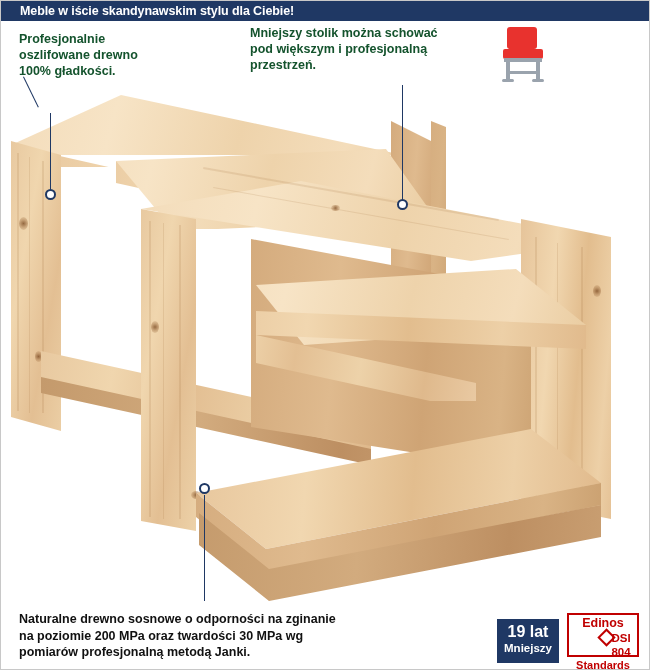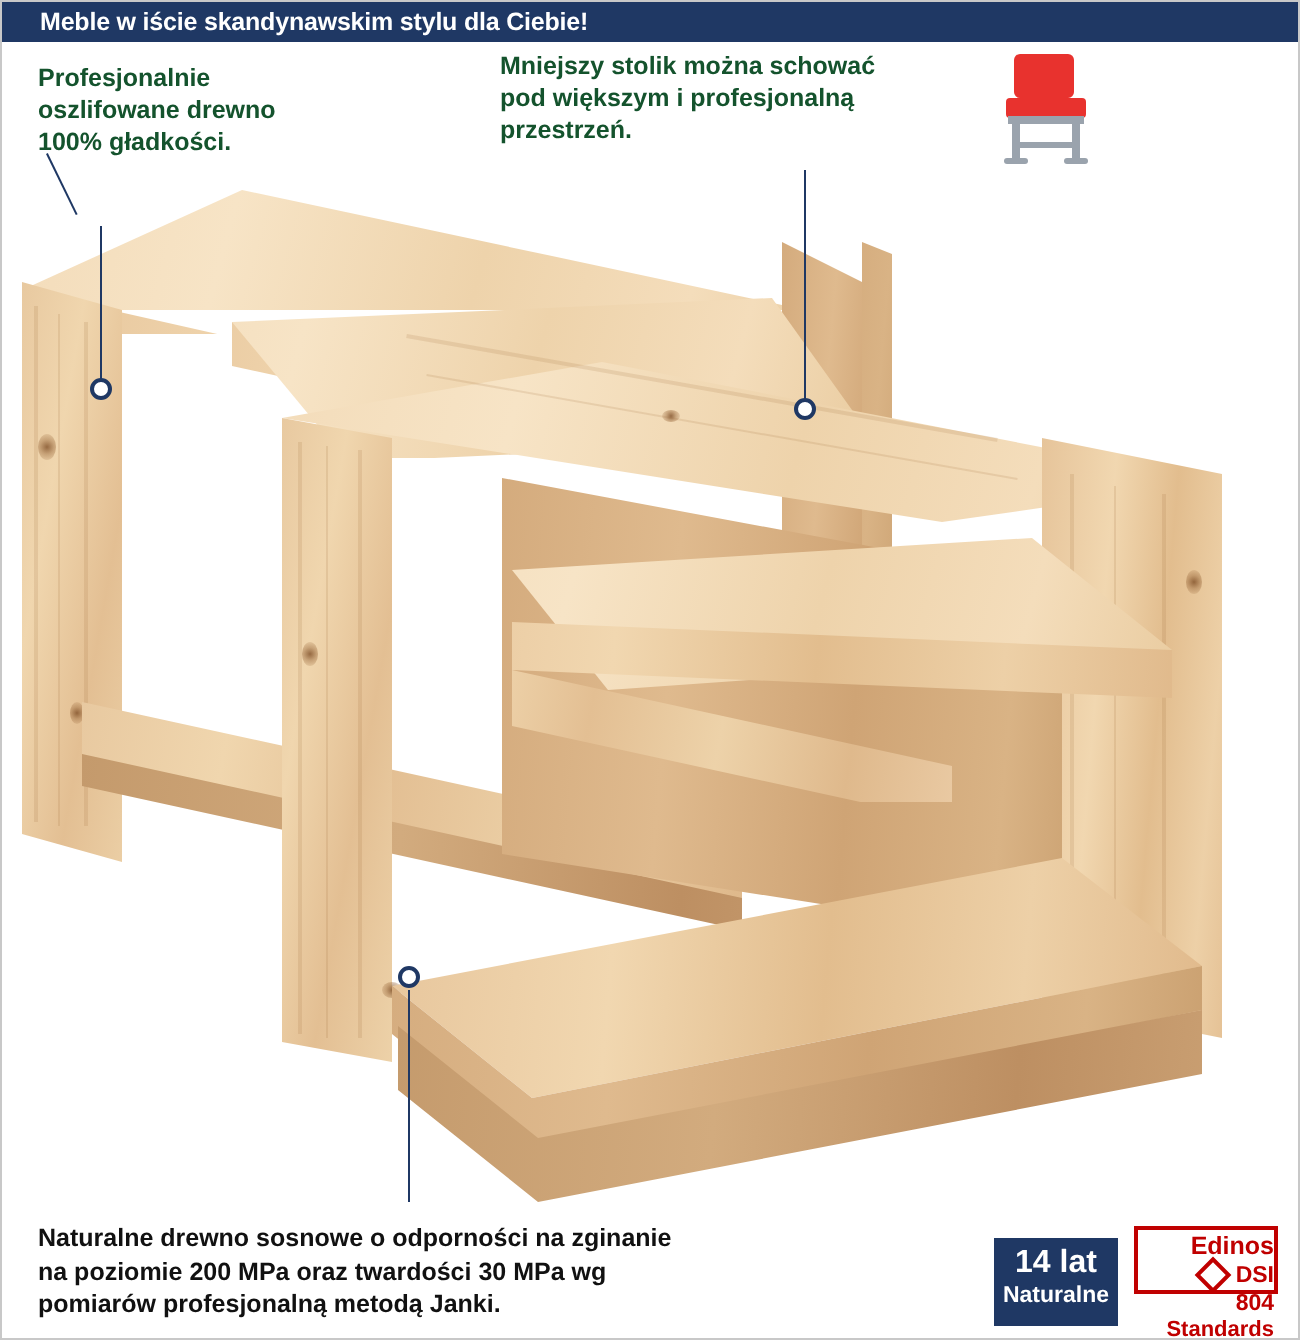--- a/index.html
+++ b/index.html
@@ -163,25 +163,25 @@
   .badge-gwar .gw {
     font-size: 11.5px;
     font-weight: bold;
     line-height: 14px;
   }
   .badge-edinos {
     position: absolute;
     left: 566px;
     top: 12px;
     width: 72px;
-    height: 34px;
+    height: 44px;
     border: 2px solid #c00000;
     box-sizing: border-box;
     color: #c00000;
-    text-align: right;
+    text-align: center;
   }
   .badge-edinos .ed {
     font-size: 12.5px;
     font-weight: bold;
     line-height: 15px;
     margin-top: 1px;
   }
   .badge-edinos .dsi {
     font-size: 11.5px;
     font-weight: bold;
@@ -315,22 +315,22 @@
       </svg>
     </div>
   </div>
 
   <div class="bottom">
     <div class="bottomtext">Naturalne drewno sosnowe o odporności na zginanie
 na poziomie 200 MPa oraz twardości  30 MPa wg
 pomiarów profesjonalną metodą Janki.</div>
 
     <div class="badge-gwar">
-      <div class="lat">14 lat</div>
-      <div class="gw">Naturalne</div>
+      <div class="lat">19 lat</div>
+      <div class="gw">Mniejszy</div>
     </div>
 
     <div class="badge-edinos">
       <div class="ed">Edinos</div>
       <div class="diamond"></div>
       <div class="dsi">DSI 804</div>
       <div class="std">Standards</div>
     </div>
   </div>
 

